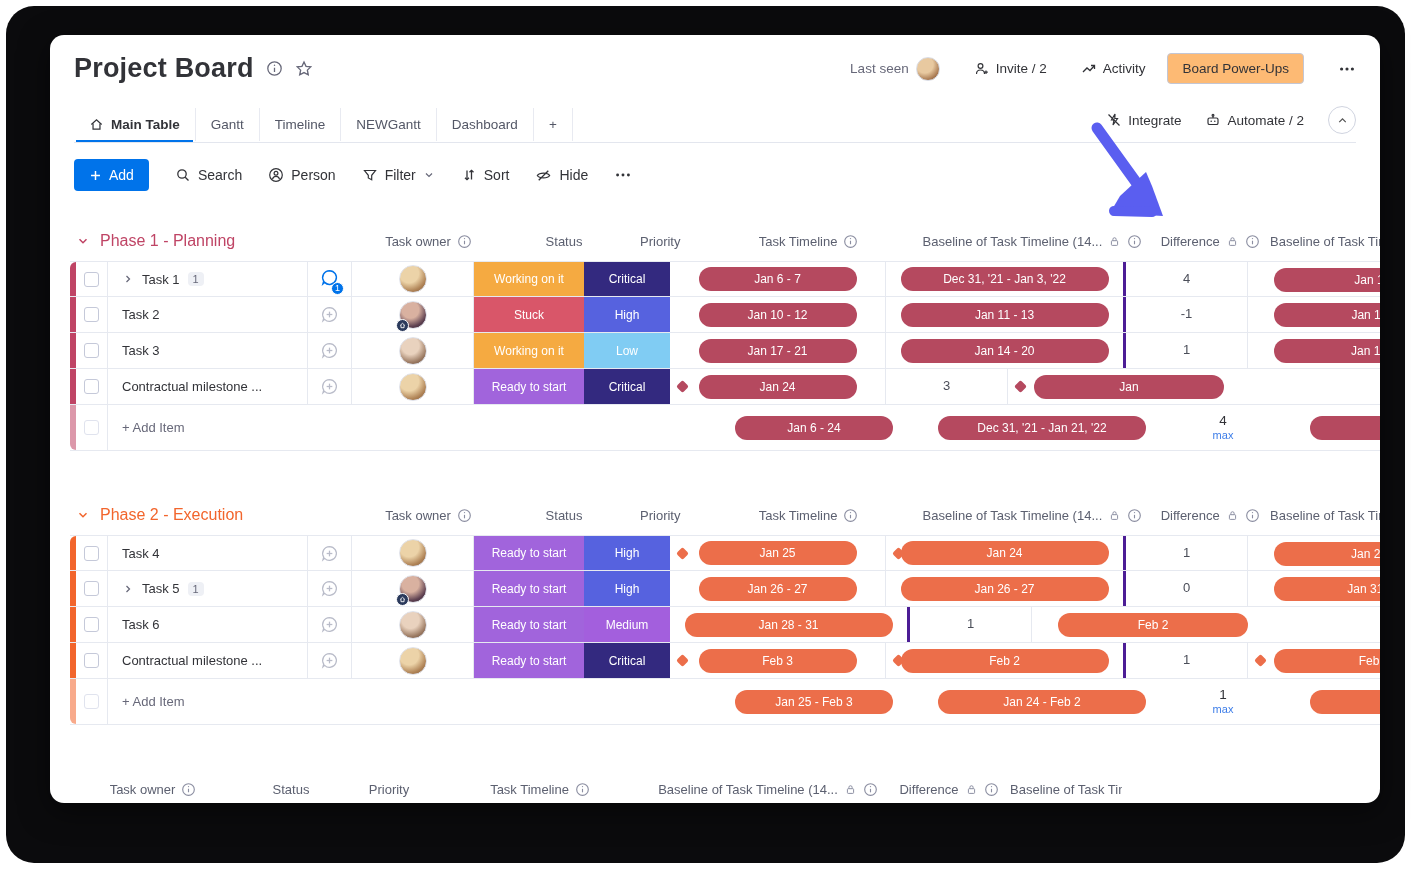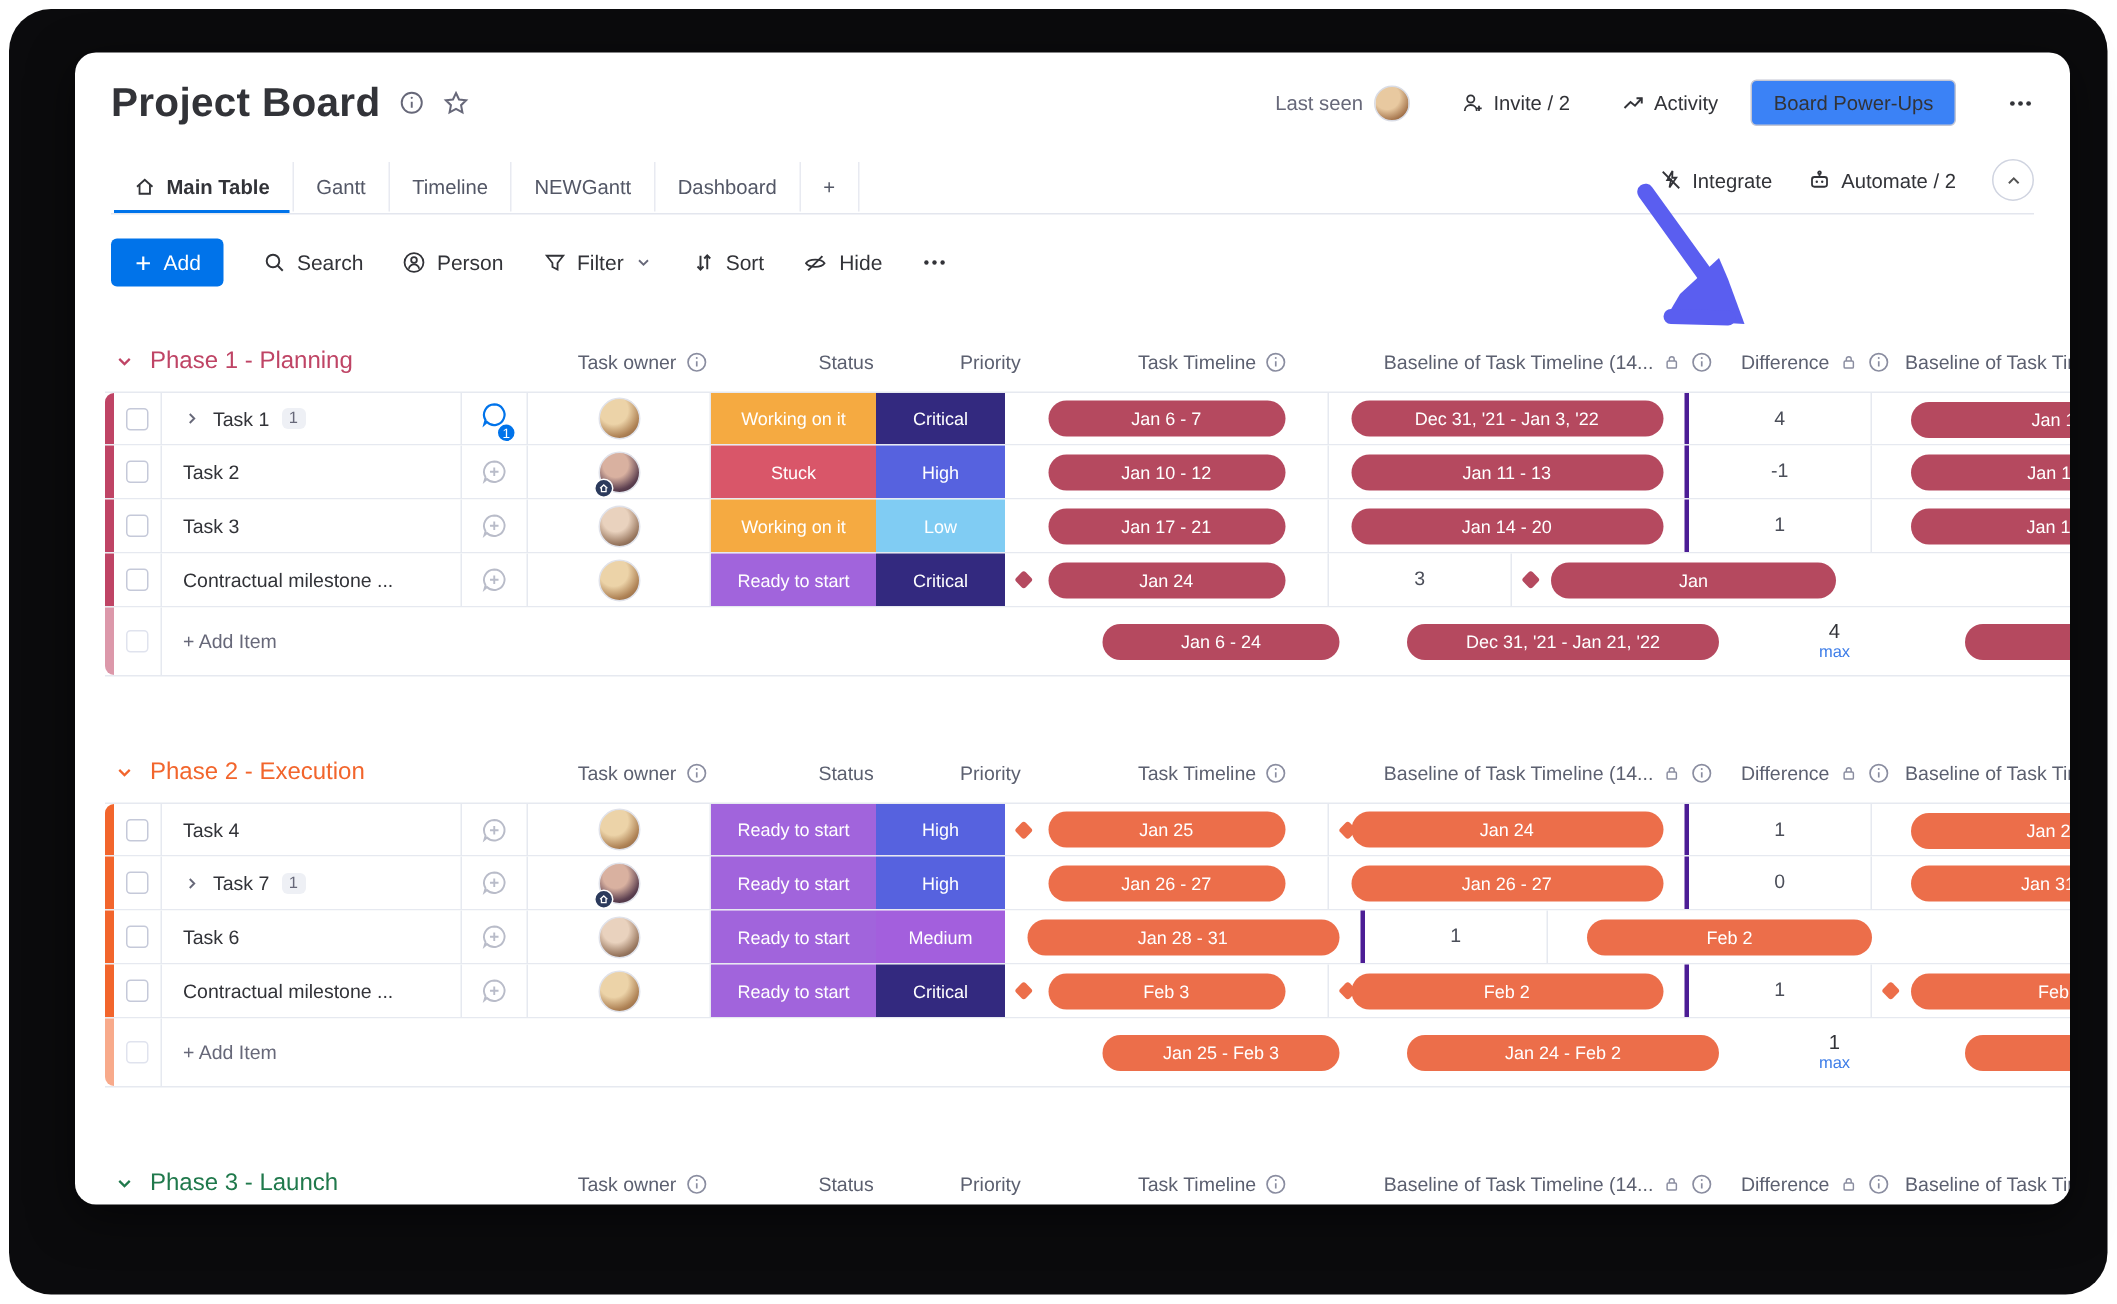--- a/index.html
+++ b/index.html
@@ -7,21 +7,21 @@
   .backdrop { position:absolute; inset:6px; background:#0b0b0d; border-radius:28px; }
   .card { position:absolute; left:50px; top:35px; width:1330px; height:768px; background:#fff; border-radius:14px; overflow:hidden; box-shadow:0 8px 30px rgba(0,0,0,.5); }
   .hdr { padding:18px 24px 0 24px; }
   .title-row { display:flex; align-items:center; }
   .board-title { font-size:27px; font-weight:bold; color:#323338; letter-spacing:.2px; }
   .title-row .ic { margin-left:12px; }
   .hdr-right { margin-left:auto; display:flex; align-items:center; gap:22px; color:#323338; font-size:13.5px; }
   .lastseen { color:#676879; display:flex; align-items:center; gap:7px; }
   .avatar-sm { width:24px; height:24px; border-radius:50%; background:radial-gradient(circle at 35% 30%, #e8c9a0 0 40%, #a5754d 75%, #6d4b32); border:1px solid #d9dce5; }
   .hbtn { display:flex; align-items:center; gap:6px; cursor:pointer; }
-  .powerups { border:1px solid #c3c6d4; border-radius:4px; padding:7px 14px; font-size:13.5px; color:#323338; background:#3b82f6; }
+  .powerups { border:1px solid #c3c6d4; border-radius:4px; padding:7px 14px; font-size:13.5px; color:#323338; background:#fdba74; }
   .tabs-row { display:flex; align-items:center; margin-top:22px; border-bottom:1px solid #e3e6ee; }
   .tab { display:flex; align-items:center; gap:7px; padding:9px 15px; font-size:13.5px; color:#535766; position:relative; border-right:1px solid #e8eaf1; cursor:pointer; }
   .tab:last-of-type { border-right:none; }
   .tab.active { color:#323338; font-weight:bold; }
   .tab.active::after { content:""; position:absolute; left:2px; right:2px; bottom:-1px; height:2px; background:#0073ea; }
   .tabs-right { margin-left:auto; display:flex; align-items:center; gap:24px; padding-bottom:8px; font-size:13.5px; color:#323338; }
   .circle-btn { width:28px; height:28px; border:1px solid #d0d4e0; border-radius:50%; display:flex; align-items:center; justify-content:center; background:#fff; }
   .toolbar { display:flex; align-items:center; gap:26px; margin-top:16px; font-size:14px; color:#323338; }
   .add-btn { background:#0073ea; color:#fff; border:none; border-radius:4px; padding:8px 15px; font-size:14px; display:flex; align-items:center; gap:7px; cursor:pointer; }
   .tbtn { display:flex; align-items:center; gap:7px; cursor:pointer; }
@@ -604,21 +604,21 @@
           <span class="c-strip" style="background:#f2652c"></span>
           <span class="c-check">
             <span class="cbx"></span>
           </span>
           <span class="c-name">
             <span class="ic">
               <svg width="12" height="12" viewBox="0 0 16 16" fill="none" stroke="#676879" stroke-width="1.7">
                 <polyline points="6,4 10,8 6,12"></polyline>
               </svg>
             </span>
-            <span>Task 7</span>
+            <span>Task 5</span>
             <span class="cnt-badge">1</span>
           </span>
           <span class="c-chat">
             <span class="ic">
               <svg width="19" height="19" viewBox="0 0 18 18" fill="none" stroke="#b9bcc9" stroke-width="1.2">
                 <path d="M9 2.5 a6.5 6.5 0 1 1 -4.6 11.1 L2.8 15 l0.7 -2.6 A6.5 6.5 0 0 1 9 2.5 Z"></path>
                 <line x1="9" y1="6.3" x2="9" y2="11.7"></line>
                 <line x1="6.3" y1="9" x2="11.7" y2="9"></line>
               </svg>
             </span>
@@ -736,28 +736,20 @@
             <span class="diff-val">1</span>
             <span class="diff-max">max</span>
           </span>
           <span class="c-bl2">
             <span class="pill p-bl2" style="background:#ec6e4a;top:11px">Jan 24 -</span>
           </span>
         </div>
       </div>
       <div class="grp">
         <div class="g-head">
-          <div class="g-title" style="color:#20794c">
-            <span class="ic">
-              <svg width="14" height="14" viewBox="0 0 16 16" fill="none" stroke="#20794c" stroke-width="1.7">
-                <polyline points="4,6 8,10 12,6"></polyline>
-              </svg>
-            </span>
-            <span>Phase 3 - Launch</span>
-          </div>
           <div class="col-lab" style="width:166px">
             <span>Task owner</span>
             <span class="ic">
               <svg width="15" height="15" viewBox="0 0 16 16" fill="none" stroke="#8a8da0" stroke-width="1.2">
                 <circle cx="8" cy="8" r="6.2"></circle>
                 <line x1="8" y1="7.3" x2="8" y2="11"></line>
                 <circle cx="8" cy="4.9" r="0.7" fill="#8a8da0" stroke="none"></circle>
               </svg>
             </span>
           </div>

